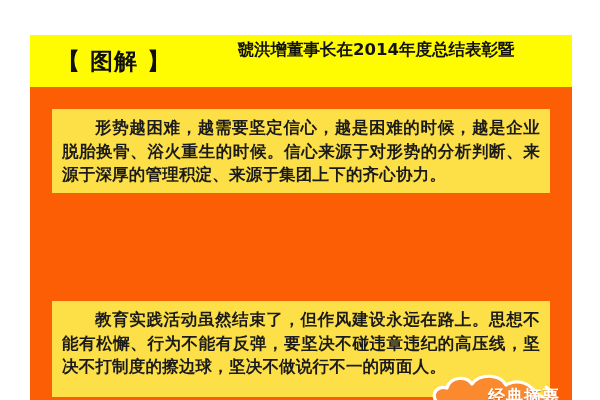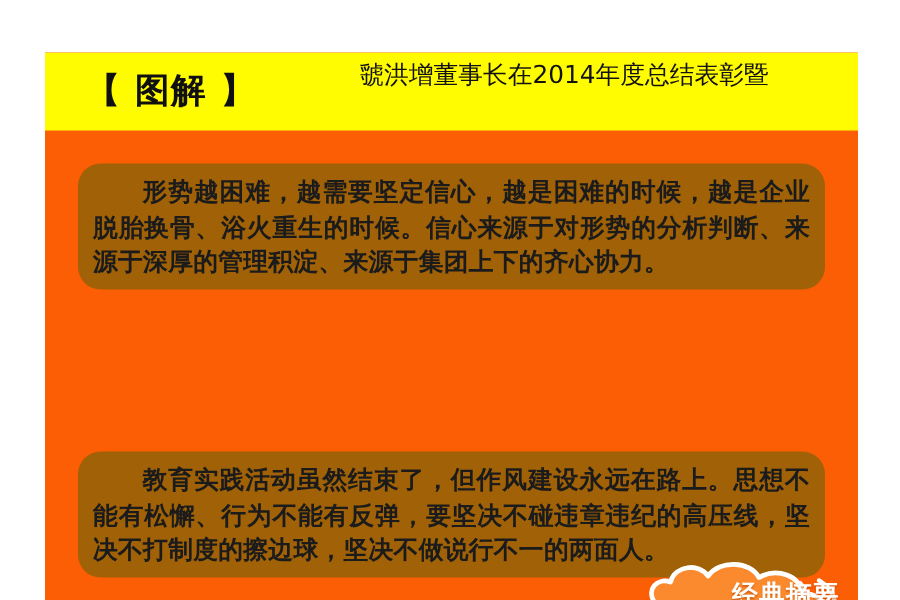--- a/index.html
+++ b/index.html
@@ -49,56 +49,56 @@
     color: #101010;
     white-space: nowrap;
   }
   #header-title {
     position: absolute;
     left: 160px;
     top: 4px;
     width: 372px;
     text-align: center;
     font-family: "DejaVu Sans", "Liberation Sans", sans-serif;
-    font-weight: normal;
+    font-weight: bold;
     font-size: 16.5px;
     line-height: 22px;
     color: #121212;
     letter-spacing: 0px;
   }
   #header-title .tline {
     display: block;
     white-space: nowrap;
   }
 
   
   .panel {
     position: absolute;
     left: 22px;
     width: 498px;
-    background: #a16207;
-    border-radius: 15px;
+    background: #fde047;
+    border-radius: 0;
     box-sizing: border-box;
     padding: 7px 10px 6px 10px;
   }
   .panel-text {
     font-family: "Liberation Serif", "DejaVu Serif", serif;
     font-weight: bold;
     font-size: 16.5px;
     line-height: 23.5px;
     color: #1b1b1b;
     text-align: justify;
     text-align-last: left;
     text-indent: 2em;
     letter-spacing: 0.2px;
     margin: 0;
   }
   #panel-1 { top: 74px;  height: 84px; }
   #panel-2 { top: 170px; height: 84px; }
-  #panel-3 { top: 266px; height: 84px; }
+  #panel-3 { top: 266px; height: 96px; }
 
   
   #badge {
     position: absolute;
     left: 398px;
     top: 336px;
     width: 144px;
     height: 56px;
   }
   #badge svg { display: block; }

